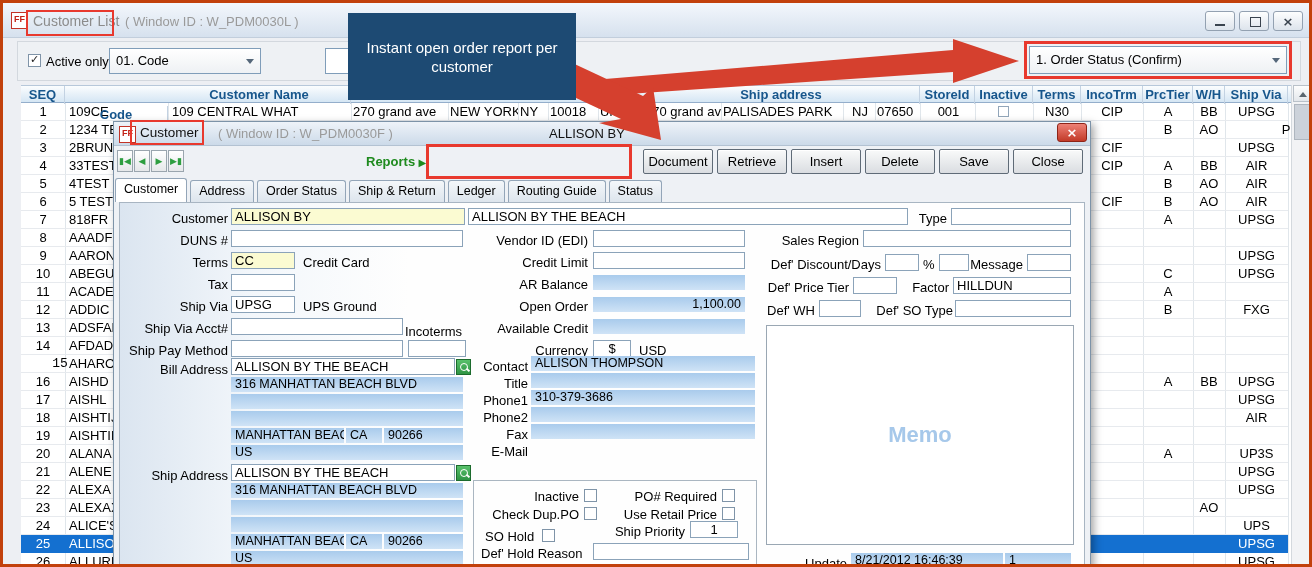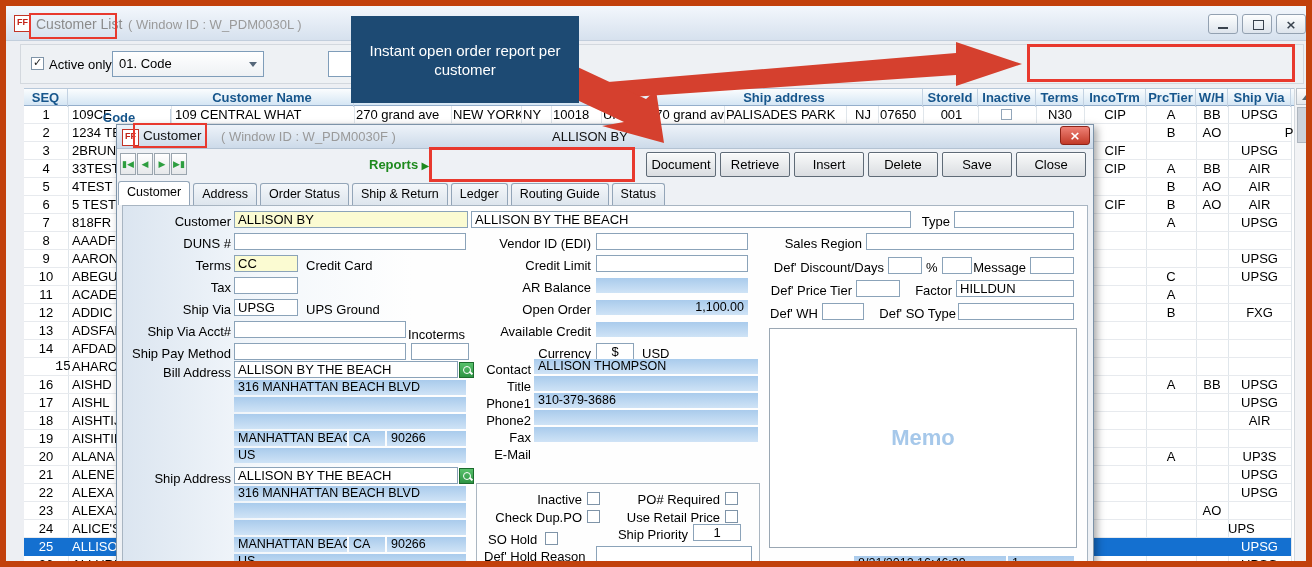--- a/index.html
+++ b/index.html
@@ -1,17 +1,17 @@
 <!DOCTYPE html>
 <html><head>
 <meta charset="utf-8">
 <style>
   body{margin:0}
   .screen{position:relative;width:1312px;height:567px;background:#edeff3;overflow:hidden;
-    border:6px solid #c2410c;box-sizing:border-box;font-family:"Liberation Sans",sans-serif}
+    border:3px solid #c2410c;box-sizing:border-box;font-family:"Liberation Sans",sans-serif}
   .abs{position:absolute}
   
   .titlebar{background:linear-gradient(180deg,#f3f7fc,#d6e1ee);border-bottom:1px solid #c2cedc}
   .ff{width:15px;height:15px;background:#fff;border:1px solid #c23326;color:#c22318;
     font:bold 9px/13px "Liberation Sans",sans-serif;text-align:center}
   .win-title{color:#8b8b8b;font-size:14px;white-space:nowrap}
   .win-id{color:#9a9a9a;font-size:13px;white-space:nowrap}
   .wbtn{position:absolute;width:30px;height:20px;background:linear-gradient(180deg,#fdfefe,#dde4ec);
     border:1px solid #93a1b1;border-radius:3px;text-align:center;color:#39434e;box-sizing:border-box}
   .wbtn .bar{position:absolute;left:9px;top:12px;width:10px;height:2px;background:#39434e}
@@ -103,20 +103,24 @@
 
   <div class="abs" style="left:14px;top:38px;width:1284px;height:40px;border:1px solid #d3d8de;background:#eef1f4;box-sizing:border-box"></div>
   <div class="cbx checked" style="left:25px;top:51px"></div>
   <div class="lbl left" style="left:43px;top:50px">Active only</div>
   <div class="combo" style="left:106px;top:45px;width:152px;height:26px;line-height:24px">
     <span>01. Code</span>
     <span class="caret"></span>
   </div>
   <div class="abs" style="left:322px;top:45px;width:244px;height:26px;background:#fff;border:1px solid #7f9db9;box-sizing:border-box"></div>
   <div class="lbl left green" style="left:938px;top:49px">Reports</div>
+  <div class="combo" style="left:1026px;top:43px;width:258px;height:28px;line-height:26px">
+    <span>1. Order Status (Confirm)</span>
+    <span class="caret"></span>
+  </div>
 
   <div class="abs" style="left:18px;top:100px;width:1270px;height:467px;background:#fff"></div>
   <div id="table-layer">
       <div class="gridline" style="left: 62px;"></div>
       <div class="gridline" style="left: 165px;"></div>
       <div class="gridline" style="left: 348px;"></div>
       <div class="gridline" style="left: 445px;"></div>
       <div class="gridline" style="left: 515px;"></div>
       <div class="gridline" style="left: 545px;"></div>
       <div class="gridline" style="left: 595px;"></div>
@@ -328,21 +332,21 @@
         <div class="cell" style="left: 1122px; width: 50px; text-align: center;"></div>
         <div class="cell" style="left: 1172px; width: 32px; text-align: center;">AO</div>
         <div class="cell" style="left: 1204px; width: 63px; text-align: center;"></div>
       </div>
       <div class="trow" style="top: 514px;">
         <div class="cell" style="left: 0px; width: 44px; text-align: center;">24</div>
         <div class="cell" style="left: 48px; width: 110px;">ALICE'S</div>
         <div class="cell" style="left: 1060px; width: 62px; text-align: center;"></div>
         <div class="cell" style="left: 1122px; width: 50px; text-align: center;"></div>
         <div class="cell" style="left: 1172px; width: 32px; text-align: center;"></div>
-        <div class="cell" style="left: 1204px; width: 63px; text-align: left;">UPS</div>
+        <div class="cell" style="left: 1204px; width: 63px; text-align: center;">UPS</div>
       </div>
       <div class="trow sel" style="top: 532px;">
         <div class="cell" style="left: 0px; width: 44px; text-align: center;">25</div>
         <div class="cell" style="left: 48px; width: 110px;">ALLISON</div>
         <div class="cell" style="left: 1060px; width: 62px; text-align: center;"></div>
         <div class="cell" style="left: 1122px; width: 50px; text-align: center;"></div>
         <div class="cell" style="left: 1172px; width: 32px; text-align: center;"></div>
         <div class="cell" style="left: 1204px; width: 63px; text-align: center;">UPSG</div>
       </div>
       <div class="trow" style="top: 550px;">

